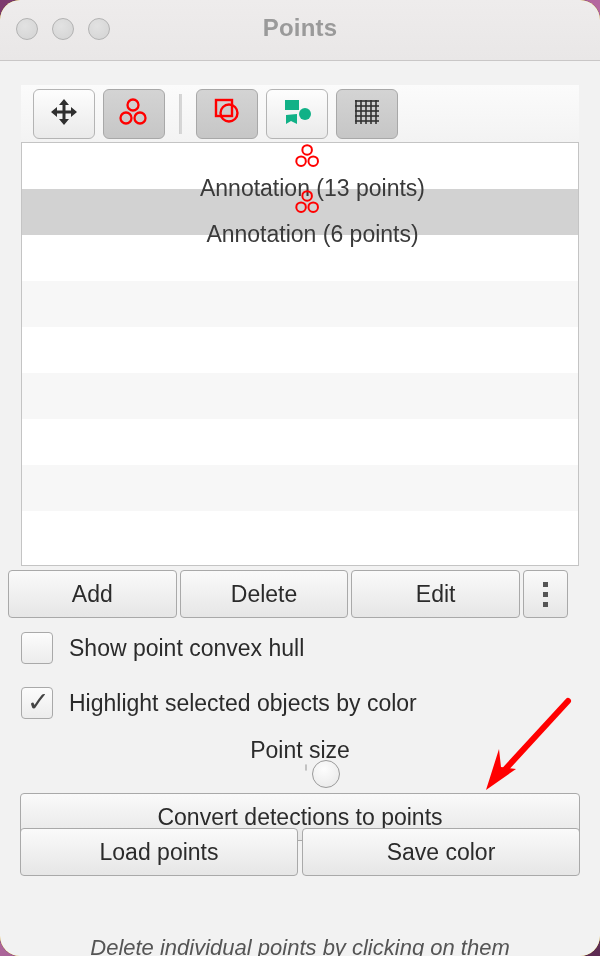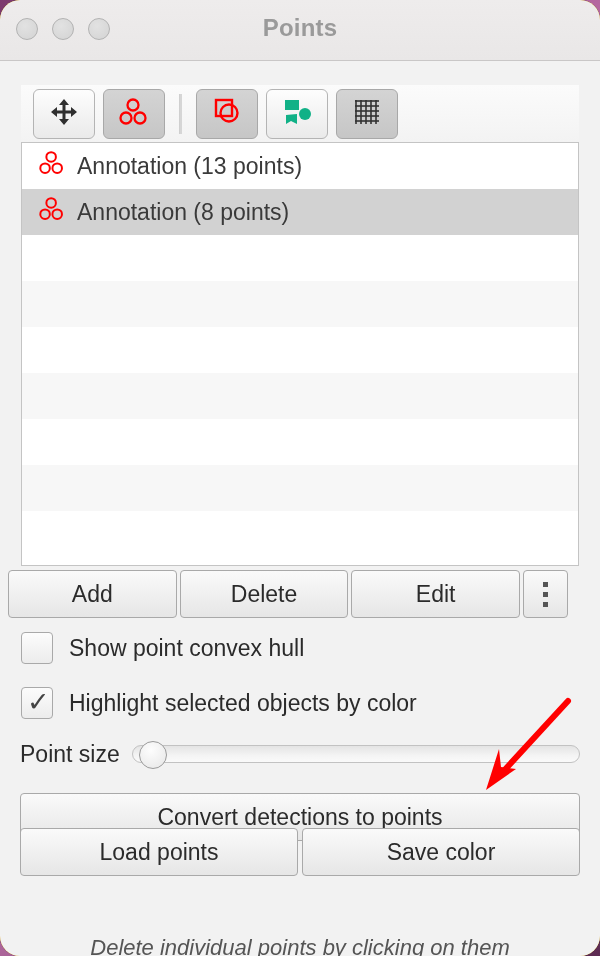--- a/index.html
+++ b/index.html
@@ -79,21 +79,21 @@
     background: #ffffff;
     border: 1px solid #c4c4c4;
     box-sizing: border-box;
     overflow: hidden;
   }
   .lrow {
     height: 46px;
     display: flex; align-items: center;
     padding-left: 15px;
     box-sizing: border-box;
-    font-size: 23px; color: #3a3a3a;
+    font-size: 23px; color: #3a3a3a; flex-direction: column;
   }
   .lrow.alt { background: #f7f7f7; }
   .lrow.sel { background: #d2d2d2; }
   .lrow .lbl { margin-left: 10px; }
   
   #btnrow {
     position: absolute; left: 8px; top: 509px; width: 560px; height: 48px;
     display: flex; gap: 3px;
   }
   .pbtn {
@@ -118,21 +118,21 @@
     background: linear-gradient(to bottom, #fcfcfc 0%, #ececec 100%);
     box-sizing: border-box;
     position: relative;
   }
   .cbox .tick {
     position: absolute; left: 5px; top: -2px;
     font-size: 27px; color: #444; line-height: 32px;
   }
   .cblabel { margin-left: 16px; font-size: 23px; color: #2b2b2b; }
   
-  #sliderrow { position: absolute; left: 20px; top: 676px; width: 560px; height: 34px; display: flex; align-items: center; }
+  #sliderrow { position: absolute; left: 20px; top: 676px; width: 560px; height: 34px; display: flex; align-items: center; flex-direction: column; }
   #slabel { font-size: 23px; color: #2b2b2b; }
   #strack {
     position: relative;
     margin-left: 12px;
     flex: 1; height: 18px;
     border-radius: 9px;
     border: 1px solid #c2c2c2;
     background: linear-gradient(to bottom, #e4e4e4 0%, #f4f4f4 60%, #fafafa 100%);
     box-sizing: border-box;
   }
@@ -242,21 +242,21 @@
         <span class="lbl">Annotation (13 points)</span>
       </div>
       <div class="lrow sel">
         <span>
           <svg width="30" height="26" viewBox="0 0 32 30">
             <circle cx="15" cy="8" r="5.5" fill="none" stroke="#FF0000" stroke-width="2.3"></circle>
             <circle cx="8" cy="21" r="5.5" fill="none" stroke="#FF0000" stroke-width="2.3"></circle>
             <circle cx="22" cy="21" r="5.5" fill="none" stroke="#FF0000" stroke-width="2.3"></circle>
           </svg>
         </span>
-        <span class="lbl">Annotation (8 points)</span>
+        <span class="lbl">Annotation (6 points)</span>
       </div>
       <div class="lrow"></div>
       <div class="lrow alt"></div>
       <div class="lrow"></div>
       <div class="lrow alt"></div>
       <div class="lrow"></div>
       <div class="lrow alt"></div>
       <div class="lrow"></div>
     </div>
 

